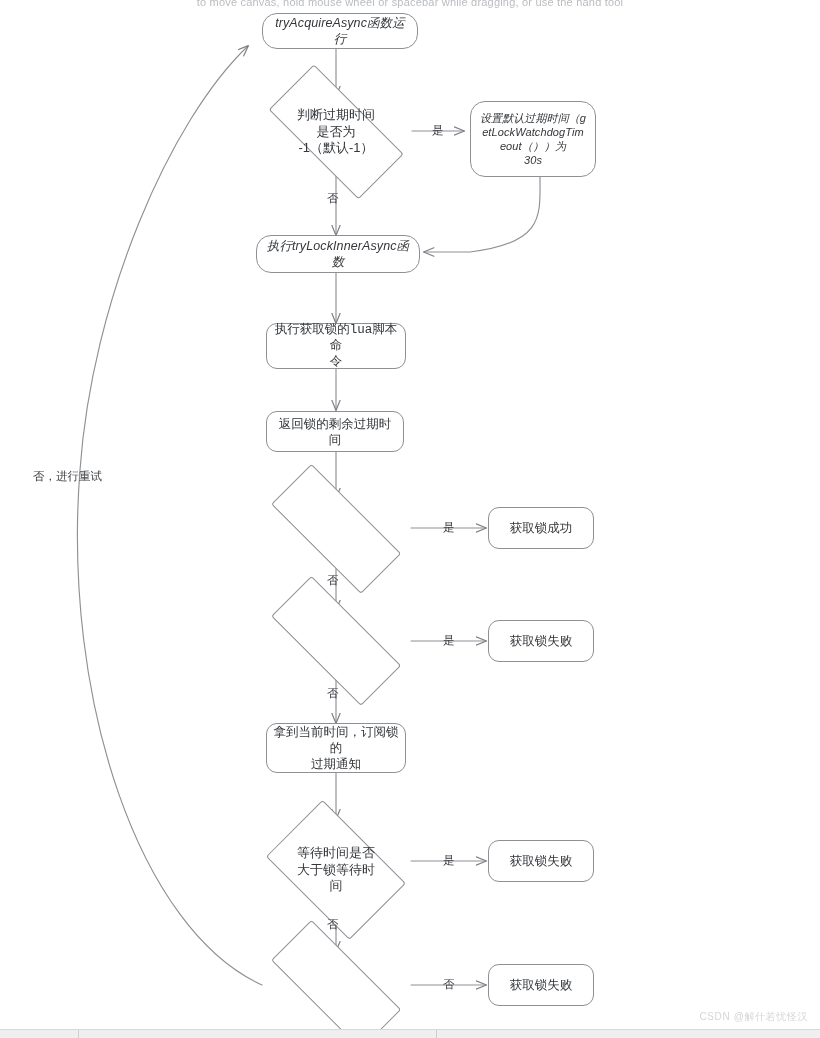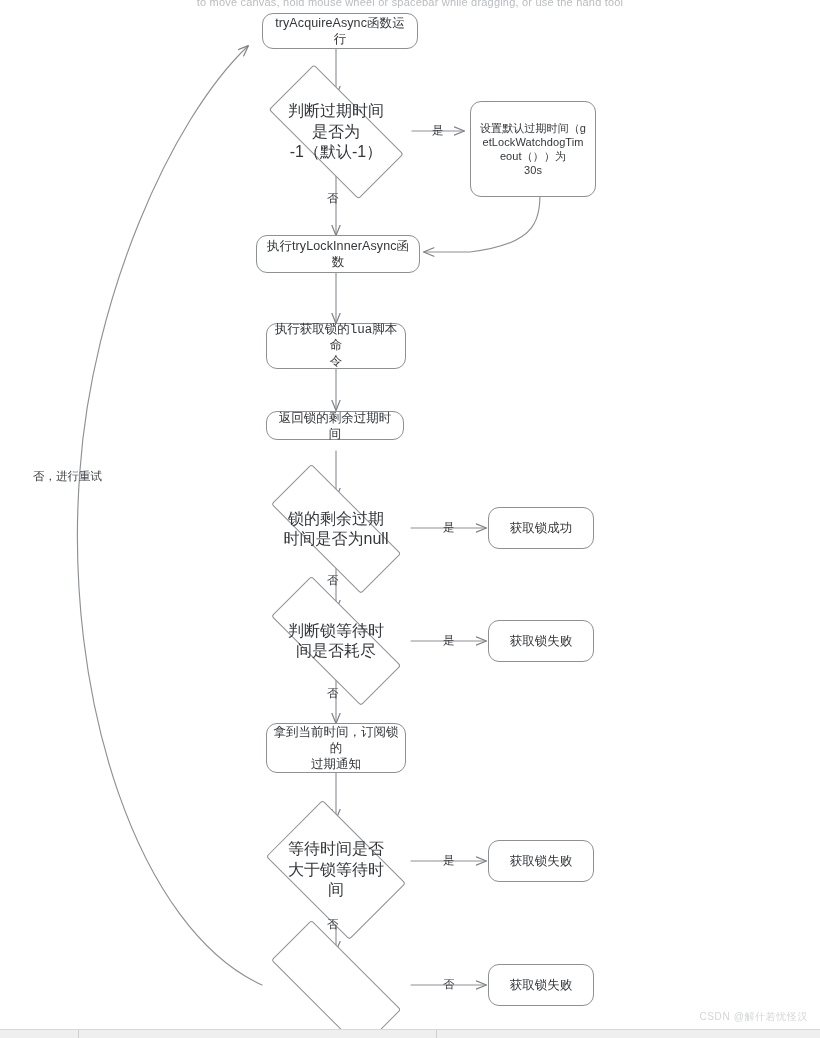--- a/index.html
+++ b/index.html
@@ -54,27 +54,29 @@
   }
 
   .proc {
     border: 1.15px solid #8d9096;
     border-radius: 11px;
     background: #fff;
     font-size: 12.5px;
   }
 
   .proc.script {
+    font-style: italic;
     letter-spacing: .1px;
+    border-radius: 15px;
   }
 
   
   .dec {
     background: transparent;
-    font-size: 16px;
+    font-size: 13px;
     justify-content: flex-end;
   }
   .dec .dia {
     position: absolute;
     left: 50%;
     top: 50%;
     width: 71%;
     height: 71%;
     transform: translate(-50%, -50%) rotate(45deg);
     border: 1.15px solid #8d9096;
@@ -178,54 +180,50 @@
   <span>tryAcquireAsync函数运行</span>
 </div>
 
 <div class="node dec" style="left:248px; top:88px; width:176px; height:88px;">
   <span class="dia"></span>
   <span class="dtext" style="white-space:pre-line;">判断过期时间
 是否为
 -1（默认-1）</span>
 </div>
 
-<div class="node proc script" style="left:470px; top:101px; width:126px; height:96px; font-size:11px;">
+<div class="node proc script" style="left:470px; top:101px; width:126px; height:76px; font-size:11px;">
   <span style="white-space:pre-line;">设置默认过期时间（g
 etLockWatchdogTim
 eout（））为
 30s</span>
 </div>
 
 <div class="node proc script" style="left:256px; top:235px; width:164px; height:38px;">
   <span>执行tryLockInnerAsync函数</span>
 </div>
 
 <div class="node proc" style="left:266px; top:323px; width:140px; height:46px;">
   <span style="white-space:pre-line;font-family:Liberation Mono, monospace;">执行获取锁的lua脚本命
 令</span>
 </div>
 
-<div class="node proc" style="left:266px; top:411px; width:138px; height:29px;">
+<div class="node proc" style="left:266px; top:411px; width:138px; height:41px;">
   <span>返回锁的剩余过期时间</span>
 </div>
 
 <div class="node dec" style="left:248px; top:490px; width:176px; height:78px;">
   <span class="dia"></span>
-  <span class="dtext" style="white-space:pre-line;">锁的剩余过期
-时间是否为null</span>
 </div>
 
 <div class="node proc" style="left:488px; top:507px; width:106px; height:42px;">
   <span>获取锁成功</span>
 </div>
 
 <div class="node dec" style="left:248px; top:602px; width:176px; height:78px;">
   <span class="dia"></span>
-  <span class="dtext" style="white-space:pre-line;">判断锁等待时
-间是否耗尽</span>
 </div>
 
 <div class="node proc" style="left:488px; top:620px; width:106px; height:42px;">
   <span>获取锁失败</span>
 </div>
 
 <div class="node proc" style="left:266px; top:723px; width:140px; height:50px;">
   <span style="white-space:pre-line;">拿到当前时间，订阅锁的
 过期通知</span>
 </div>

